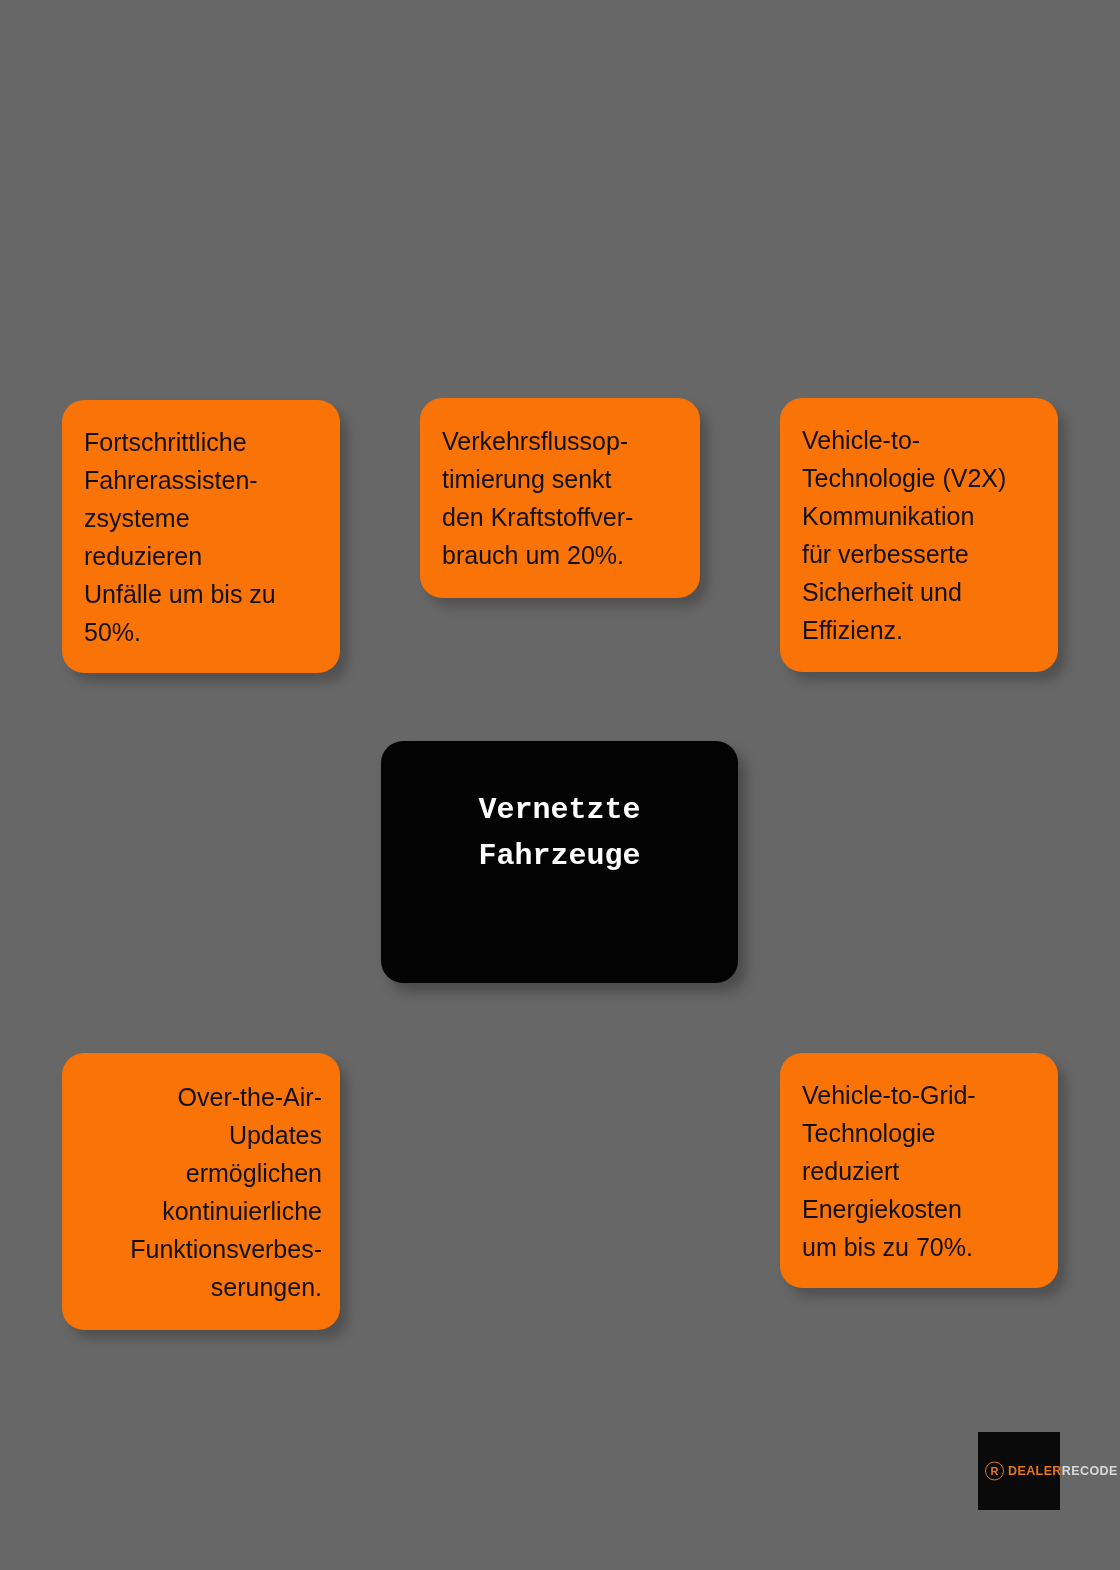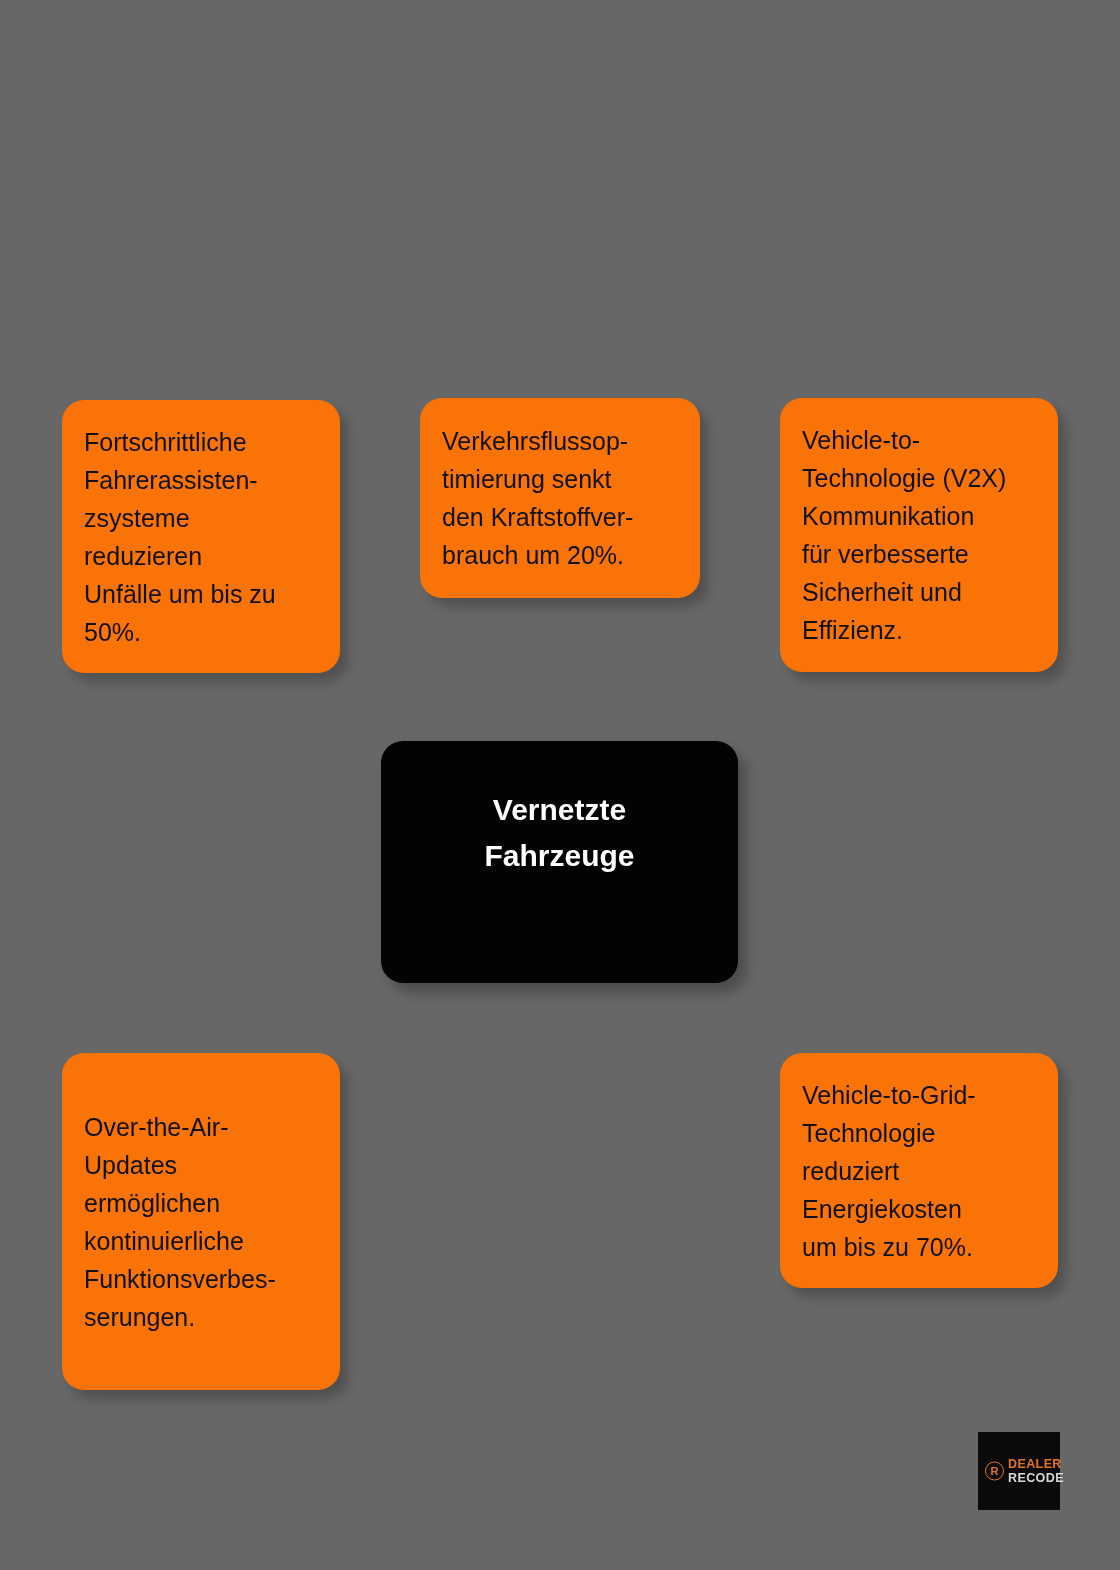--- a/index.html
+++ b/index.html
@@ -52,33 +52,34 @@
     transform: translateY(-50%);
     color: #111111;
     font-size: 25px;
     line-height: 1.52;
     white-space: pre-line;
   }
 
   #card-adas   { left: 62px;  top: 400px;  width: 278px; height: 273px; }
   #card-traffic{ left: 420px; top: 398px;  width: 280px; height: 200px; }
   #card-v2x    { left: 780px; top: 398px;  width: 278px; height: 274px; }
-  #card-ota    { left: 62px;  top: 1053px; width: 278px; height: 337px; }
+  #card-ota    { left: 62px;  top: 1053px; width: 278px; height: 277px; text-align: right; }
   #card-v2g    { left: 780px; top: 1053px; width: 278px; height: 235px; }
 
   
   #center-node {
     position: absolute;
     left: 381px;
     top: 741px;
     width: 357px;
     height: 242px;
     background: #030303;
     border-radius: 22px;
     box-shadow: 8px 9px 13px rgba(0,0,0,0.28);
+    font-family: Liberation Mono, monospace;
   }
   #center-node .center-text {
     position: absolute;
     left: 0;
     right: 0;
     top: 38%;
     transform: translateY(-50%);
     text-align: center;
     color: #ffffff;
     font-size: 30px;
@@ -118,21 +119,21 @@
     left: 0; right: 0; top: 50%;
     transform: translateY(-50%);
     text-align: center;
     color: #e8741a;
     font-size: 11px;
     font-weight: bold;
     line-height: 1;
   }
   .logo-words {
     display: flex;
-    flex-direction: column;
+    flex-direction: row;
     line-height: 1.08;
     justify-content: center;
   }
   .logo-dealer {
     color: #e8741a;
     font-size: 12.5px;
     font-weight: bold;
     letter-spacing: 0.4px;
   }
   .logo-recode {

